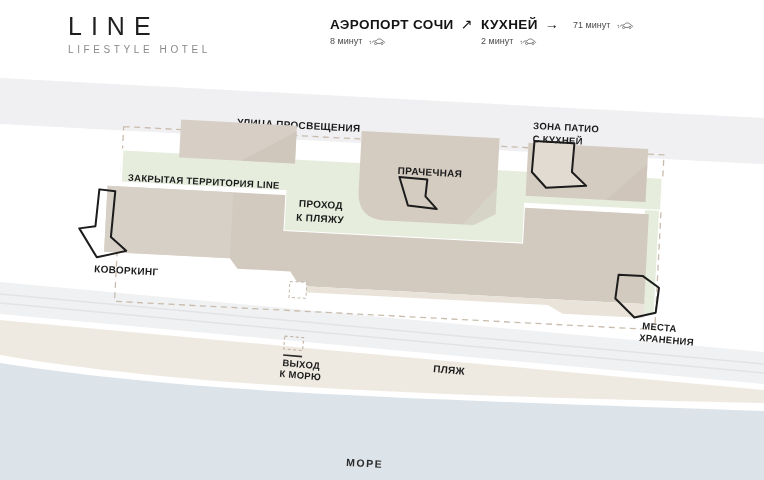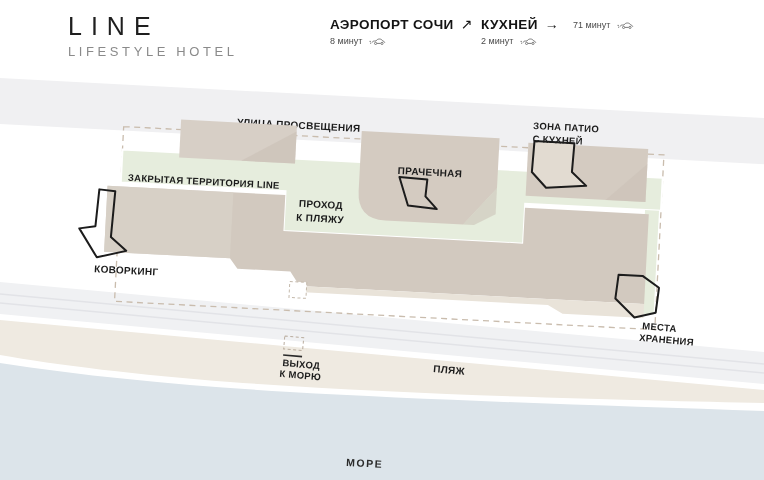--- a/index.html
+++ b/index.html
@@ -4,21 +4,21 @@
 <style>
   html,body{margin:0;padding:0;background:#fff;}
   body{width:764px;height:480px;overflow:hidden;position:relative;
        font-family:"Liberation Sans",sans-serif;-webkit-font-smoothing:antialiased;}
   .stage{position:absolute;inset:0;width:764px;height:480px;}
 
   
   .header{position:absolute;left:8px;top:0;width:712px;height:60px;background:#fff;z-index:5;}
   .logo{position:absolute;left:60px;top:14px;cursor:pointer;}
   .logo-title{font-size:25px;font-weight:500;letter-spacing:9px;color:#1f1f1f;line-height:1;}
-  .logo-sub{font-size:13px;font-weight:400;letter-spacing:3.6px;color:#8a8a8a;margin-top:5px;}
+  .logo-sub{font-size:10px;font-weight:400;letter-spacing:3.6px;color:#8a8a8a;margin-top:5px;}
   .dest{position:absolute;top:16px;cursor:pointer;}
   .dest-1{left:322px;} .dest-2{left:473px;} .dest-3{left:565px;}
   .dest-title{font-size:13.5px;font-weight:700;letter-spacing:.4px;color:#141414;
               display:flex;align-items:center;white-space:nowrap;}
   .dest-arrow{font-size:14px;font-weight:400;margin-left:7px;color:#141414;}
   .dest-sub{margin-top:4px;font-size:9px;color:#4a4a4a;display:flex;align-items:center;white-space:nowrap;}
   .car{margin-left:7px;opacity:.85;}
 
   
   text{font-family:"Liberation Sans",sans-serif;font-weight:700;fill:#1c1c1c;}

